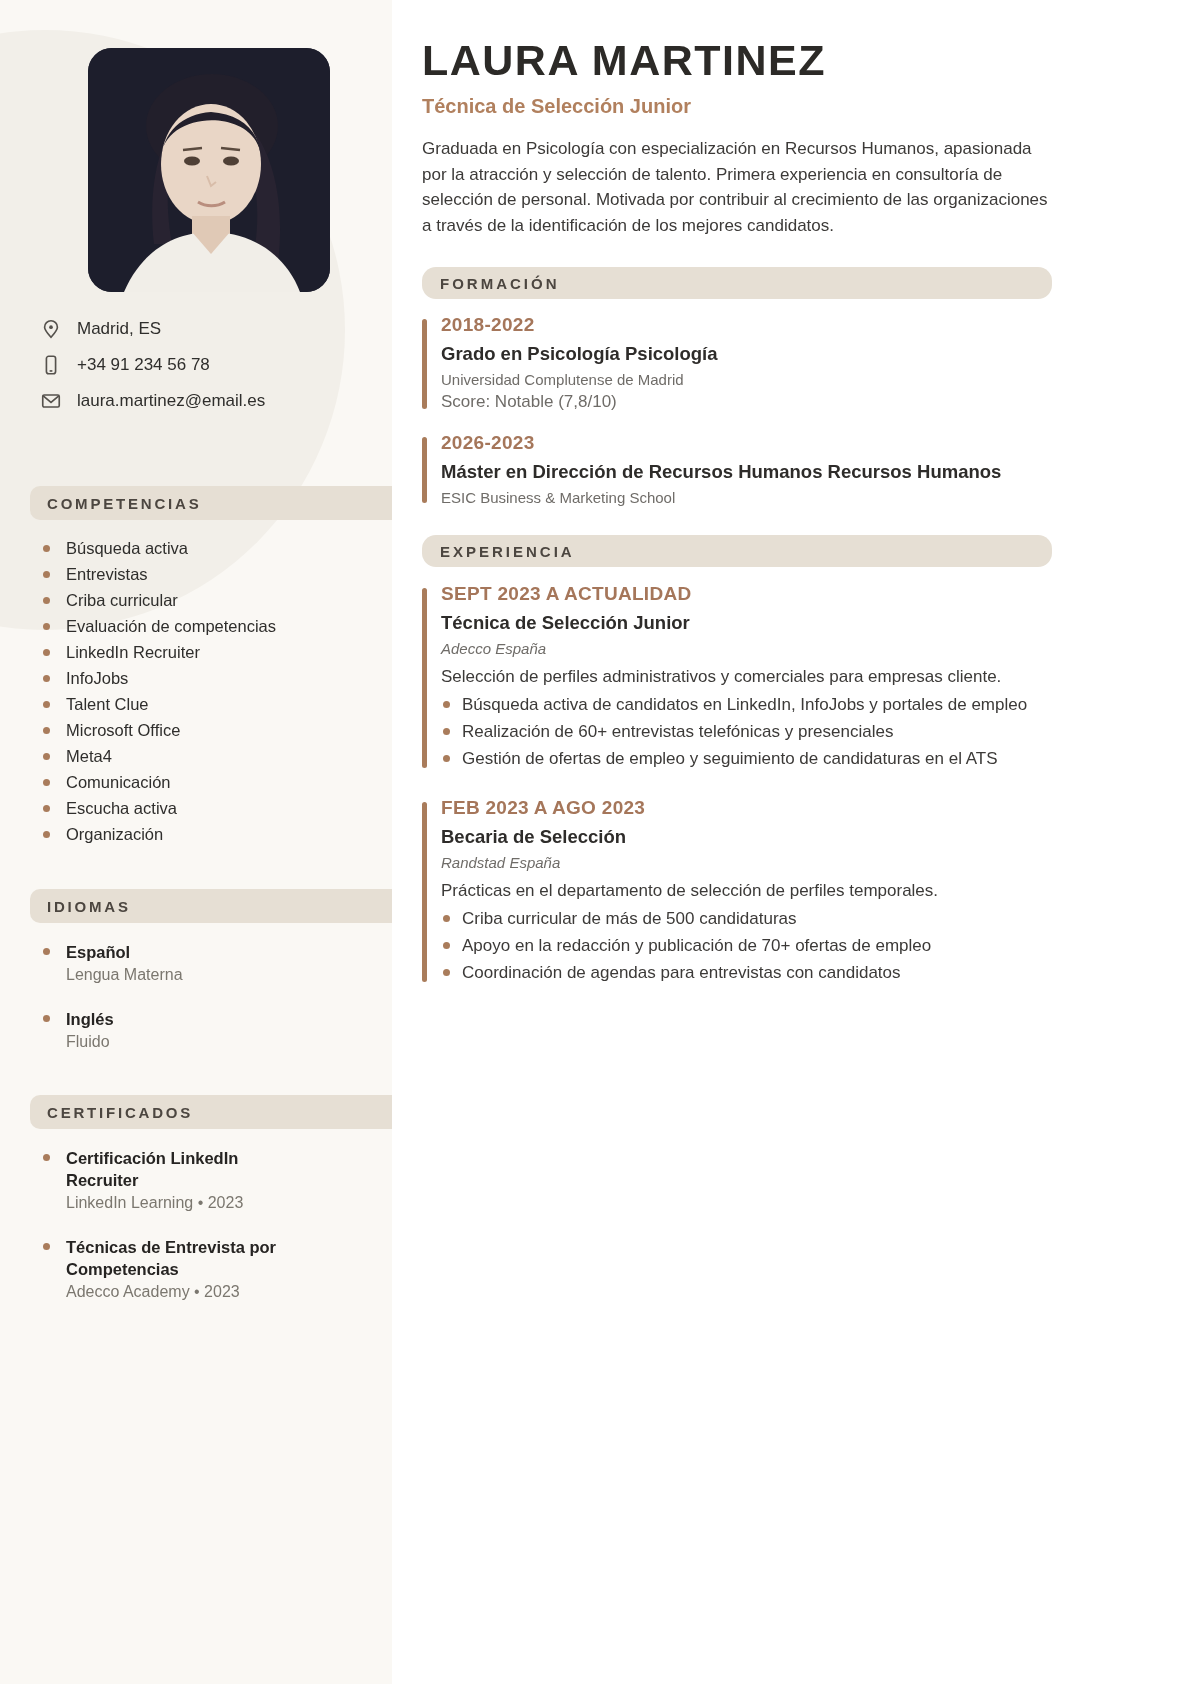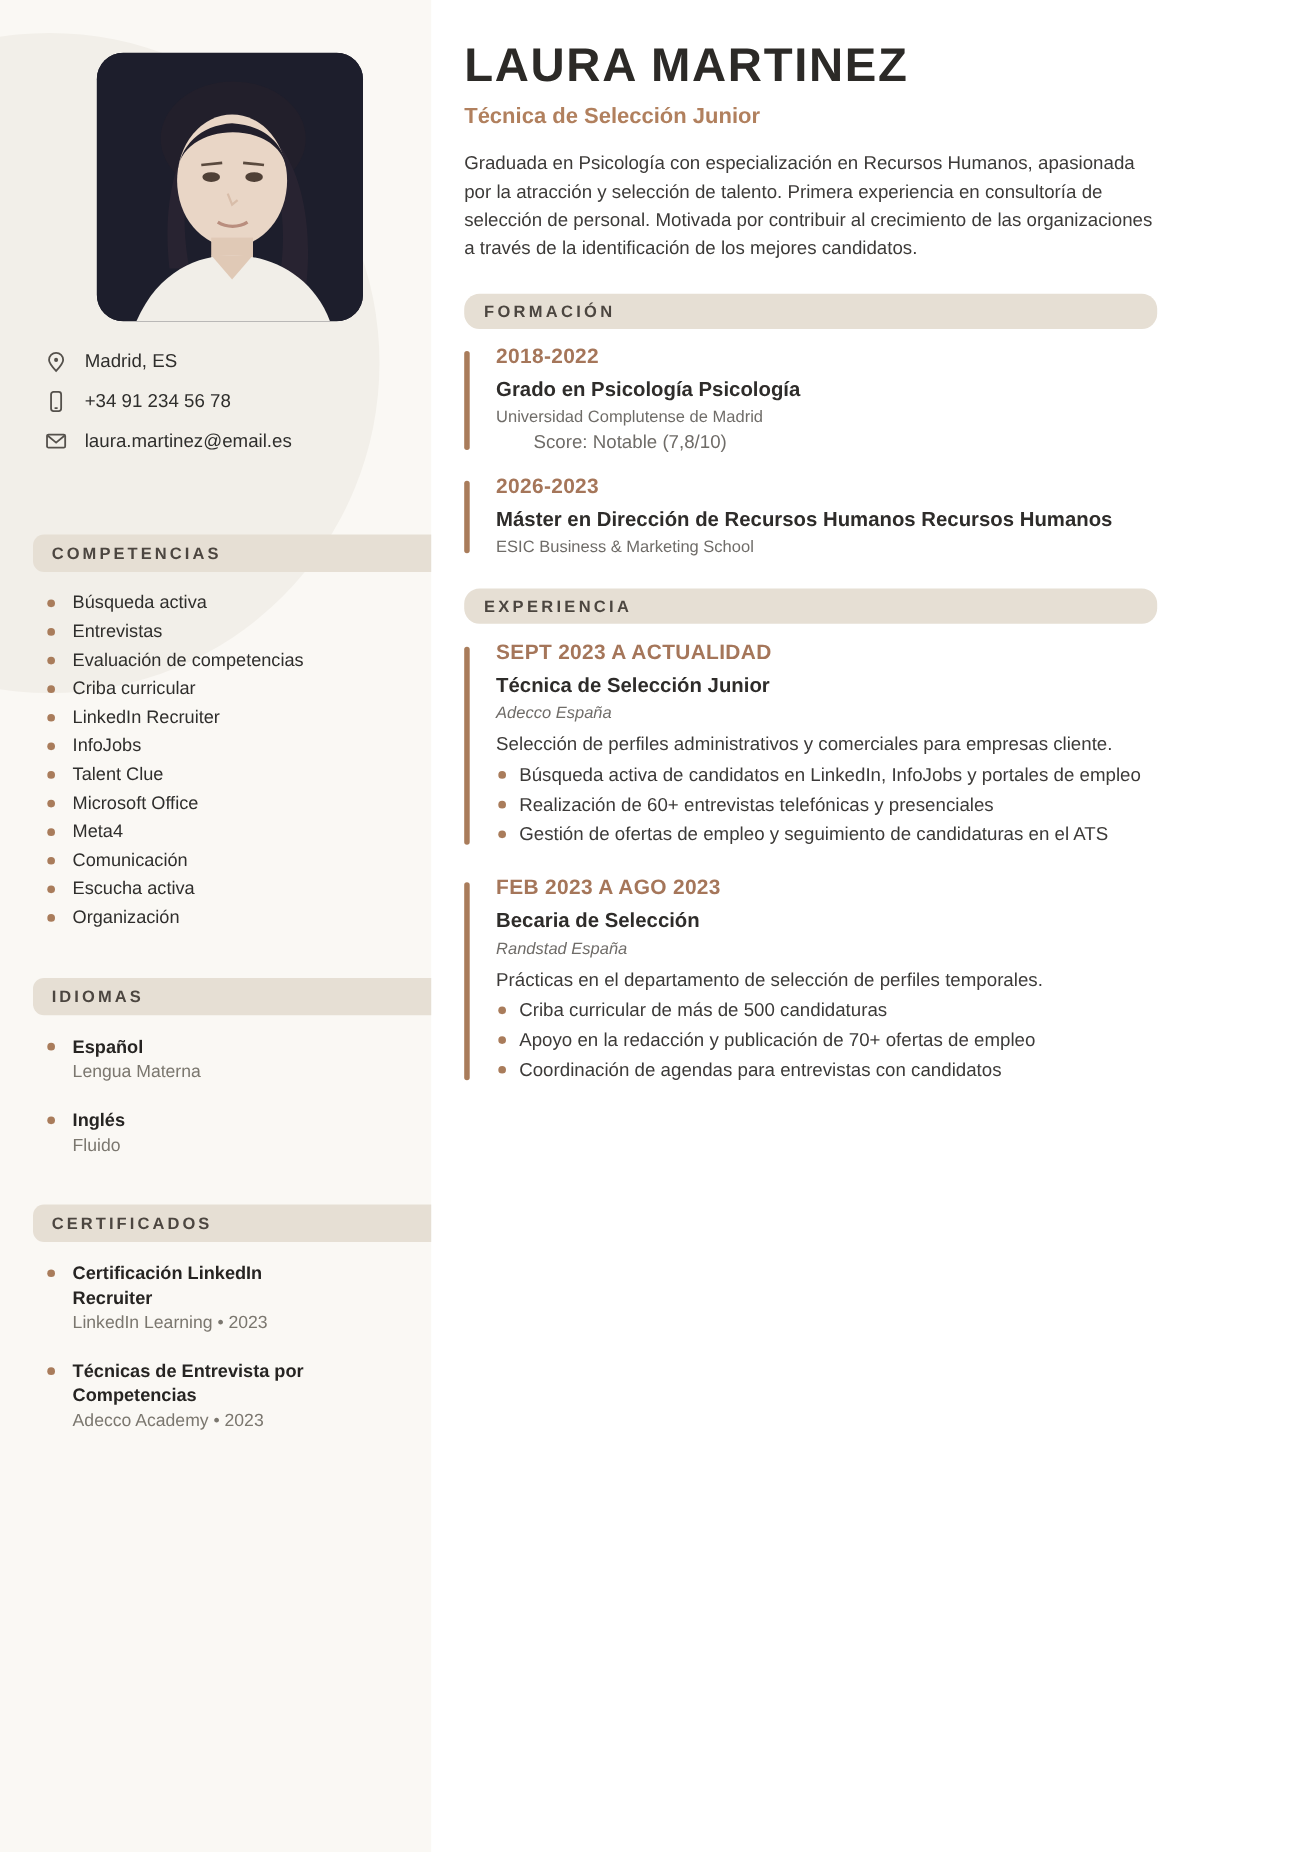--- a/index.html
+++ b/index.html
@@ -62,30 +62,30 @@
     padding:36px 138px 0 30px; z-index:1;
   }
   .name { font-size:43px; font-weight:800; letter-spacing:1.5px; color:#2c2a27; }
   .job-title { margin-top:10px; font-size:20px; font-weight:bold; color:#b1805e; }
   .summary { margin-top:18px; font-size:17px; line-height:25.5px; color:#3c3a38; }
   .main-section-bar {
     margin-top:29px; height:32px; border-radius:14px; background:#e6dfd4;
     display:flex; align-items:center; padding-left:18px;
     font-size:15px; font-weight:bold; letter-spacing:3px; color:#4c4640;
   }
-  .entry { position:relative; padding-left:29px; margin-top:15px; }
+  .entry { position:relative; padding-left:19px; margin-top:15px; }
   .entry::before {
     content:""; position:absolute; left:0; top:5px; bottom:3px;
     width:5px; border-radius:3px; background:#a97c5b;
   }
   .entry-period { font-size:19px; font-weight:bold; color:#a5765a; letter-spacing:0.3px; }
   .entry-role { margin-top:7px; font-size:18.5px; font-weight:bold; color:#2e2c2a; }
   .entry-org { margin-top:6px; font-size:15px; color:#6f6c68; }
   .entry-org.italic { font-style:italic; }
-  .entry-score { margin-top:4px; font-size:17px; color:#6f6c68;margin-left:34px; }
+  .entry-score { margin-top:4px; font-size:17px; color:#6f6c68; }
   .entry-desc { margin-top:7px; font-size:17px; line-height:26px; color:#3c3a38; }
   .entry-bullets { list-style:none; margin-top:2px; }
   .entry-bullets li {
     position:relative; padding-left:21px; font-size:17px;
     line-height:25px; color:#3c3a38; margin-top:2px;
   }
   .entry-bullets li::before {
     content:""; position:absolute; left:2px; top:9px;
     width:7px; height:7px; border-radius:50%; background:#a97c5b;
   }
@@ -148,22 +148,22 @@
             </svg>
           </span>
           <span class="ctext">laura.martinez@email.es</span>
         </div>
       </div>
 
       <div class="side-section-bar bar-competencias">COMPETENCIAS</div>
       <ul class="skill-list">
         <li>Búsqueda activa</li>
         <li>Entrevistas</li>
+        <li>Criba curricular</li>
         <li>Evaluación de competencias</li>
-        <li>Criba curricular</li>
         <li>LinkedIn Recruiter</li>
         <li>InfoJobs</li>
         <li>Talent Clue</li>
         <li>Microsoft Office</li>
         <li>Meta4</li>
         <li>Comunicación</li>
         <li>Escucha activa</li>
         <li>Organización</li>
       </ul>
 

